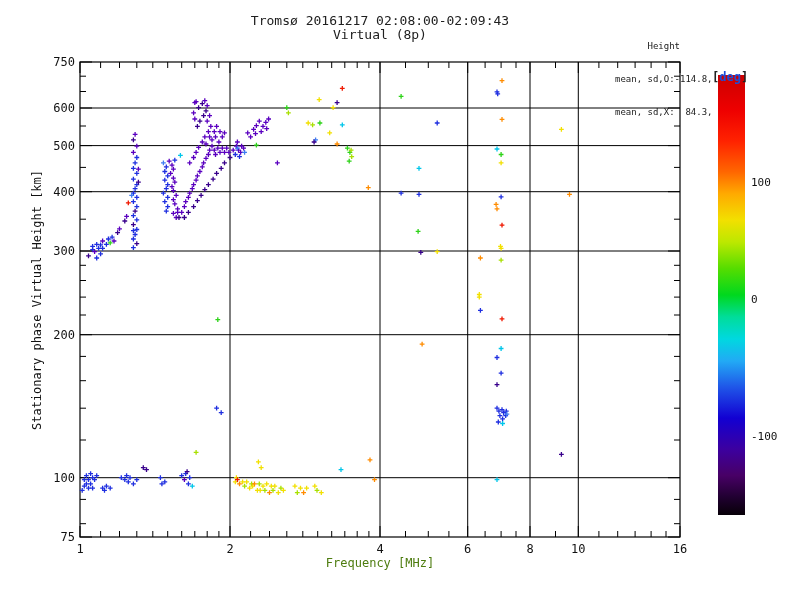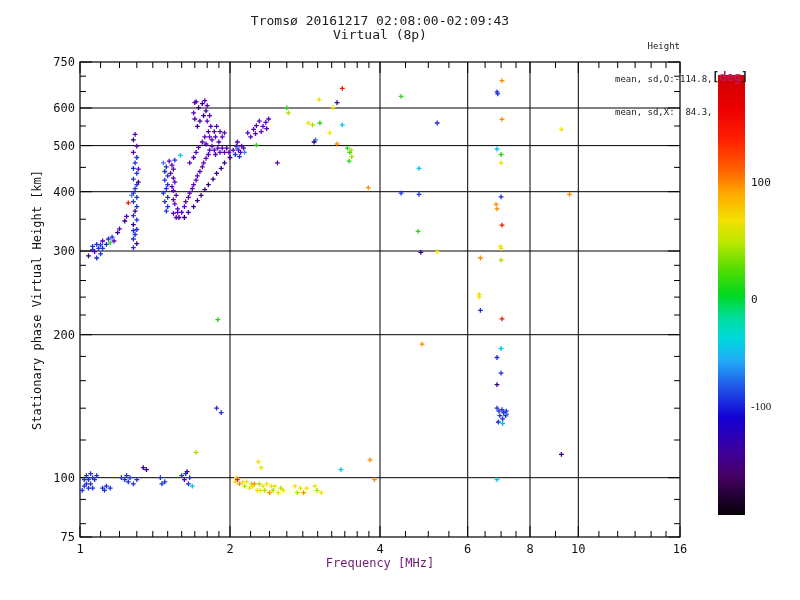--- a/index.html
+++ b/index.html
@@ -1,26 +1,26 @@
 <!DOCTYPE html>
 <html><head>
 <meta charset="utf-8">
 <style>
 html,body{margin:0;padding:0;background:#ffffff;width:800px;height:600px;overflow:hidden}
 *{box-sizing:border-box}
 .canvas{position:relative;width:800px;height:600px;font-family:"DejaVu Sans Mono",monospace;color:#1a1a1a;background:#fff}
 .title-block{position:absolute;left:80px;top:14px;width:600px;text-align:center;font-size:13px;line-height:14px;color:#202020}
 .stats{position:absolute;left:615px;top:19px;font-size:9px;line-height:11px;white-space:pre;color:#202020}
 svg.plot{position:absolute;left:0;top:0}
-.xlabel{position:absolute;left:80px;top:556px;width:600px;text-align:center;font-size:12px;color:#701a75}
+.xlabel{position:absolute;left:80px;top:556px;width:600px;text-align:center;font-size:12px;color:#4d7c0f}
 .ylabel{position:absolute;left:-203px;top:293px;width:480px;text-align:center;font-size:12px;color:#111;transform:rotate(-90deg)}
 .cbar{position:absolute;left:718px;top:75px;width:27px;height:440px}
 .cbar-label{position:absolute;left:712px;top:70px;font-size:12px;font-weight:bold}
 .cbar-label .bk{color:#222}
-.cbar-label .unit{color:#be185d}
+.cbar-label .unit{color:#1d4ed8}
 .cbar-tick{position:absolute;left:751px;font-size:11px;color:#111;white-space:pre}
 </style>
 </head>
 <body>
 
 <div class="canvas">
 
   <div class="title-block">
     <div>Tromsø 20161217 02:08:00-02:09:43</div>
     <div>Virtual (8p)</div>
@@ -498,16 +498,16 @@
     </svg>
 
   <div class="xlabel">Frequency [MHz]</div>
   <div class="ylabel">Stationary phase Virtual Height [km]</div>
 
   <div class="cbar" id="cbar" style="background: linear-gradient(rgb(204, 0, 0) 0%, rgb(238, 0, 0) 8%, rgb(255, 34, 0) 15%, rgb(255, 102, 0) 22%, rgb(255, 170, 0) 27%, rgb(242, 224, 0) 33%, rgb(188, 232, 0) 38%, rgb(85, 221, 0) 44%, rgb(0, 216, 30) 50%, rgb(0, 221, 154) 55%, rgb(0, 216, 224) 60%, rgb(34, 170, 245) 65%, rgb(31, 85, 232) 71%, rgb(18, 0, 210) 78%, rgb(60, 0, 160) 85%, rgb(72, 0, 102) 91%, rgb(32, 0, 48) 96%, rgb(7, 0, 8) 100%);"></div>
   <div class="cbar-label"><span class="bk">[</span><span class="unit">deg</span><span class="bk">]</span></div>
   <div id="cbar-ticks">
       <div class="cbar-tick" style="top: 175.8px;">100</div>
       <div class="cbar-tick" style="top: 293.28px;">0</div>
-      <div class="cbar-tick" style="top: 400px; font-family: Liberation Serif, serif;">-100</div>
+      <div class="cbar-tick" style="top: 430px;">-100</div>
     </div>
 
 </div>
 
 </body></html>

